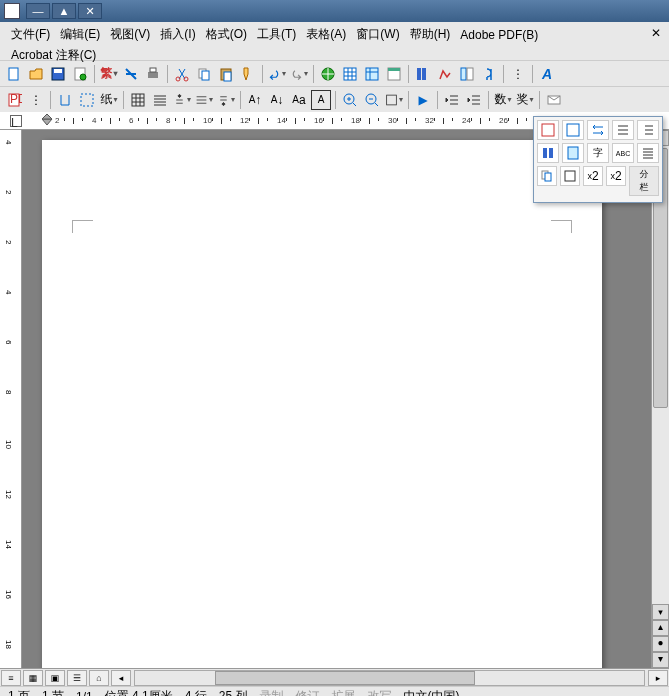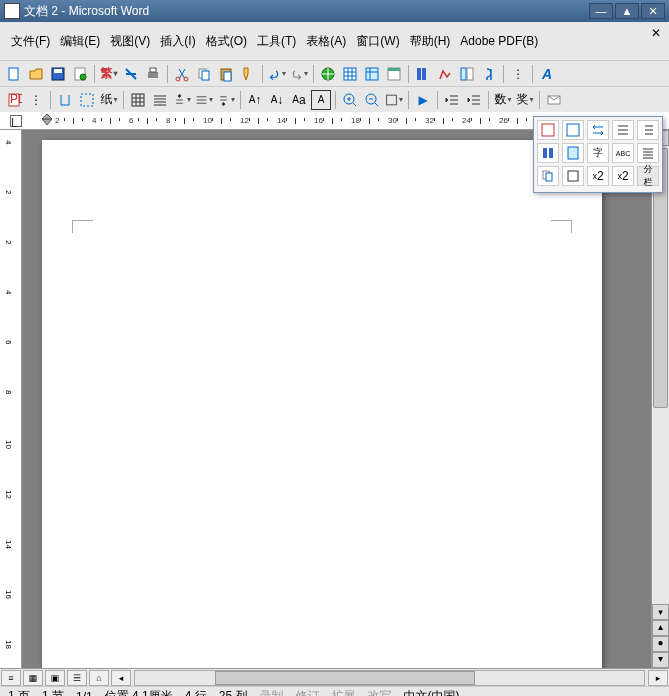--- a/index.html
+++ b/index.html
@@ -34,44 +34,44 @@
 .bottombar{height:18px;background:#e8e8e8;border-top:1px solid #999;display:flex;align-items:center}
 .bottombar .vb{width:20px;height:16px;border:1px solid #aaa;margin:0 1px;background:#f0f0f0;text-align:center;font-size:9px;line-height:14px}
 .bottombar .hscroll{flex:1;height:16px;background:#e8e8e8;border:1px solid #aaa;position:relative;margin:0 2px}
 .bottombar .hthumb{position:absolute;left:80px;width:260px;top:0;bottom:0;background:#ccc;border:1px solid #999}
 .statusbar{height:20px;background:#e8e8e8;border-top:1px solid #ccc;display:flex;align-items:center;padding:0 8px;gap:12px;font-size:11px}
 .statusbar .dim{color:#999}
 .popup{position:absolute;right:6px;top:116px;width:130px;background:#f4f4f4;border:1px solid #7a98b8;box-shadow:2px 2px 5px rgba(0,0,0,0.3);padding:3px}
 .popup .row{display:flex;gap:3px;margin-bottom:3px}
 .popup .pb{width:22px;height:20px;border:1px solid #ccc;background:#fff;display:flex;align-items:center;justify-content:center;font-size:10px}
 .popup .wide{flex:1;text-align:center;font-size:11px;padding:2px;border-top:1px solid #ccc}
-.popup .lbl{font-size:11px;padding:6px;background:#e8e8e8}
+.popup .lbl{font-size:11px;padding:14px;background:#e8e8e8}
 </style>
 </head>
 <body>
 
 <div class="titlebar">
   <div class="icon"></div>
-  <div class="title">文档 2 - Microsoft Word</div>
   <div class="btn">—</div>
   <div class="btn">▲</div>
   <div class="btn">✕</div>
 </div>
 
 <div class="menubar">
   <span class="mi">文件(F)</span>
   <span class="mi">编辑(E)</span>
   <span class="mi">视图(V)</span>
   <span class="mi">插入(I)</span>
   <span class="mi">格式(O)</span>
   <span class="mi">工具(T)</span>
   <span class="mi">表格(A)</span>
   <span class="mi">窗口(W)</span>
   <span class="mi">帮助(H)</span>
   <span class="mi">Adobe PDF(B)</span>
+  <span class="mi" style="width:100%">Acrobat 注释(C)</span>
   <span class="close-x">✕</span>
 </div>
 
 <div class="toolbar">
   <div class="tb">
       <svg viewBox="0 0 16 16">
         <rect x="3" y="2" width="9" height="12" fill="#fff" stroke="#06c"></rect>
       </svg>
     </div>
   <div class="tb">

